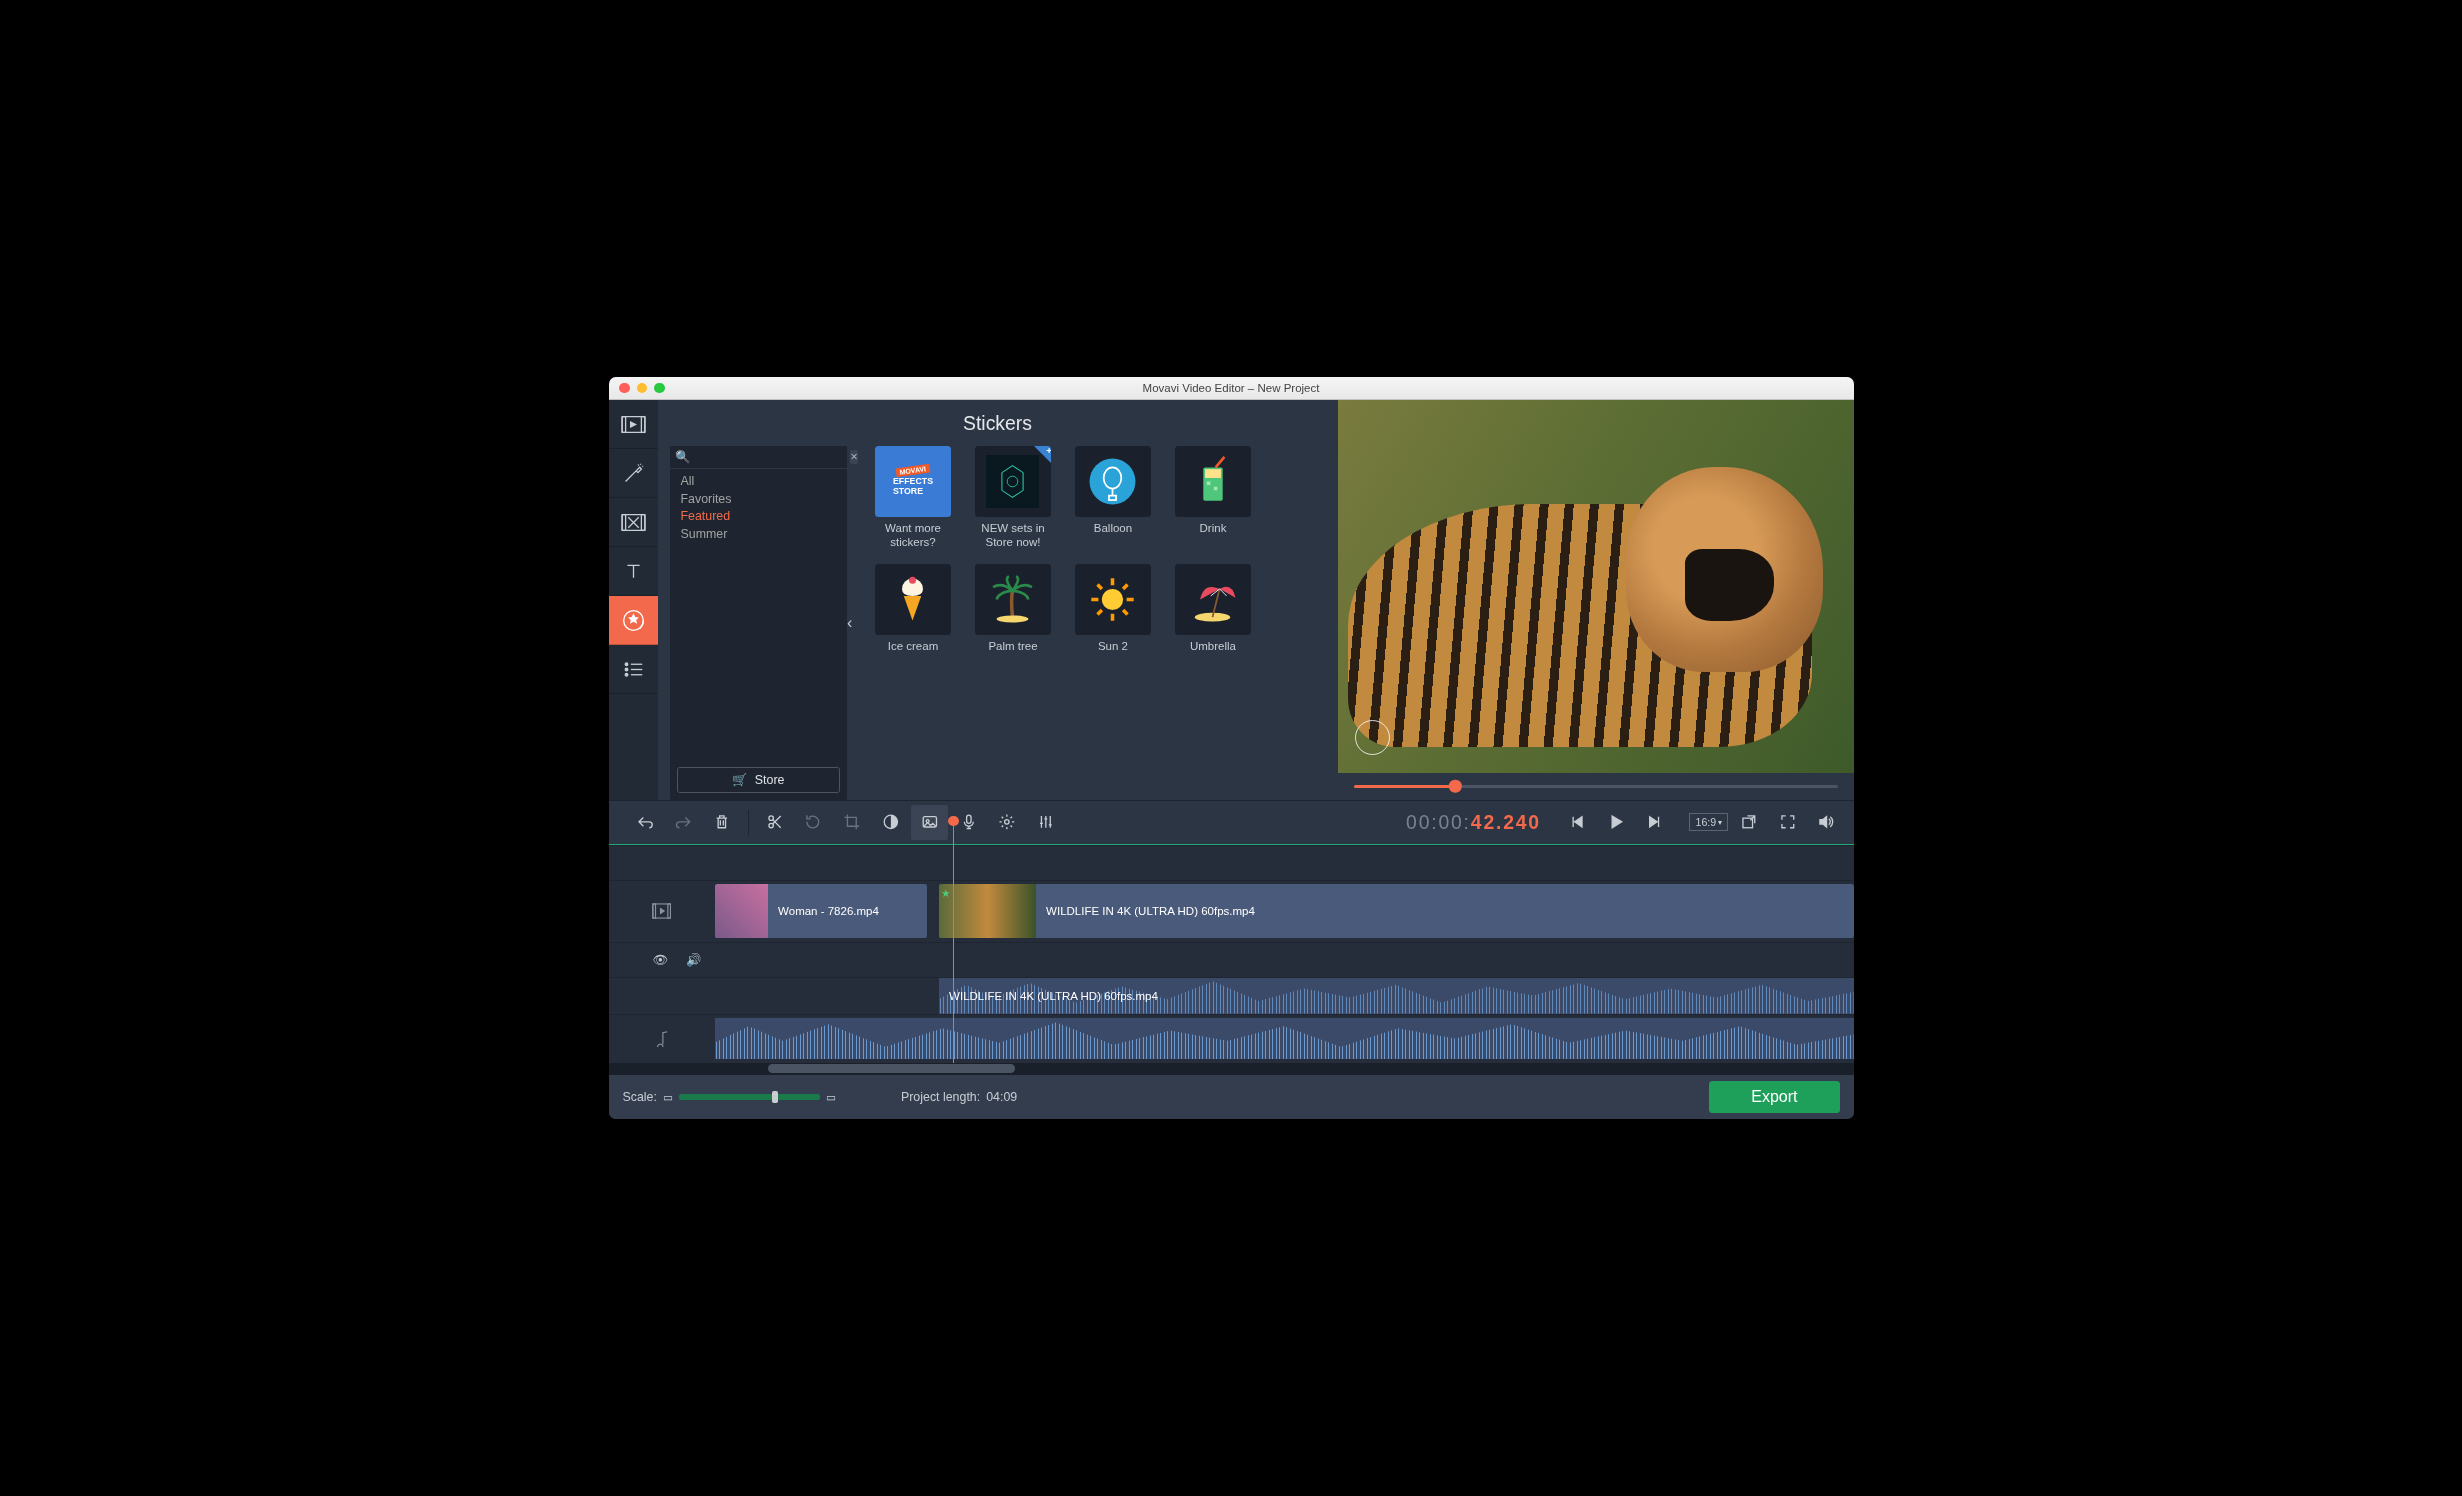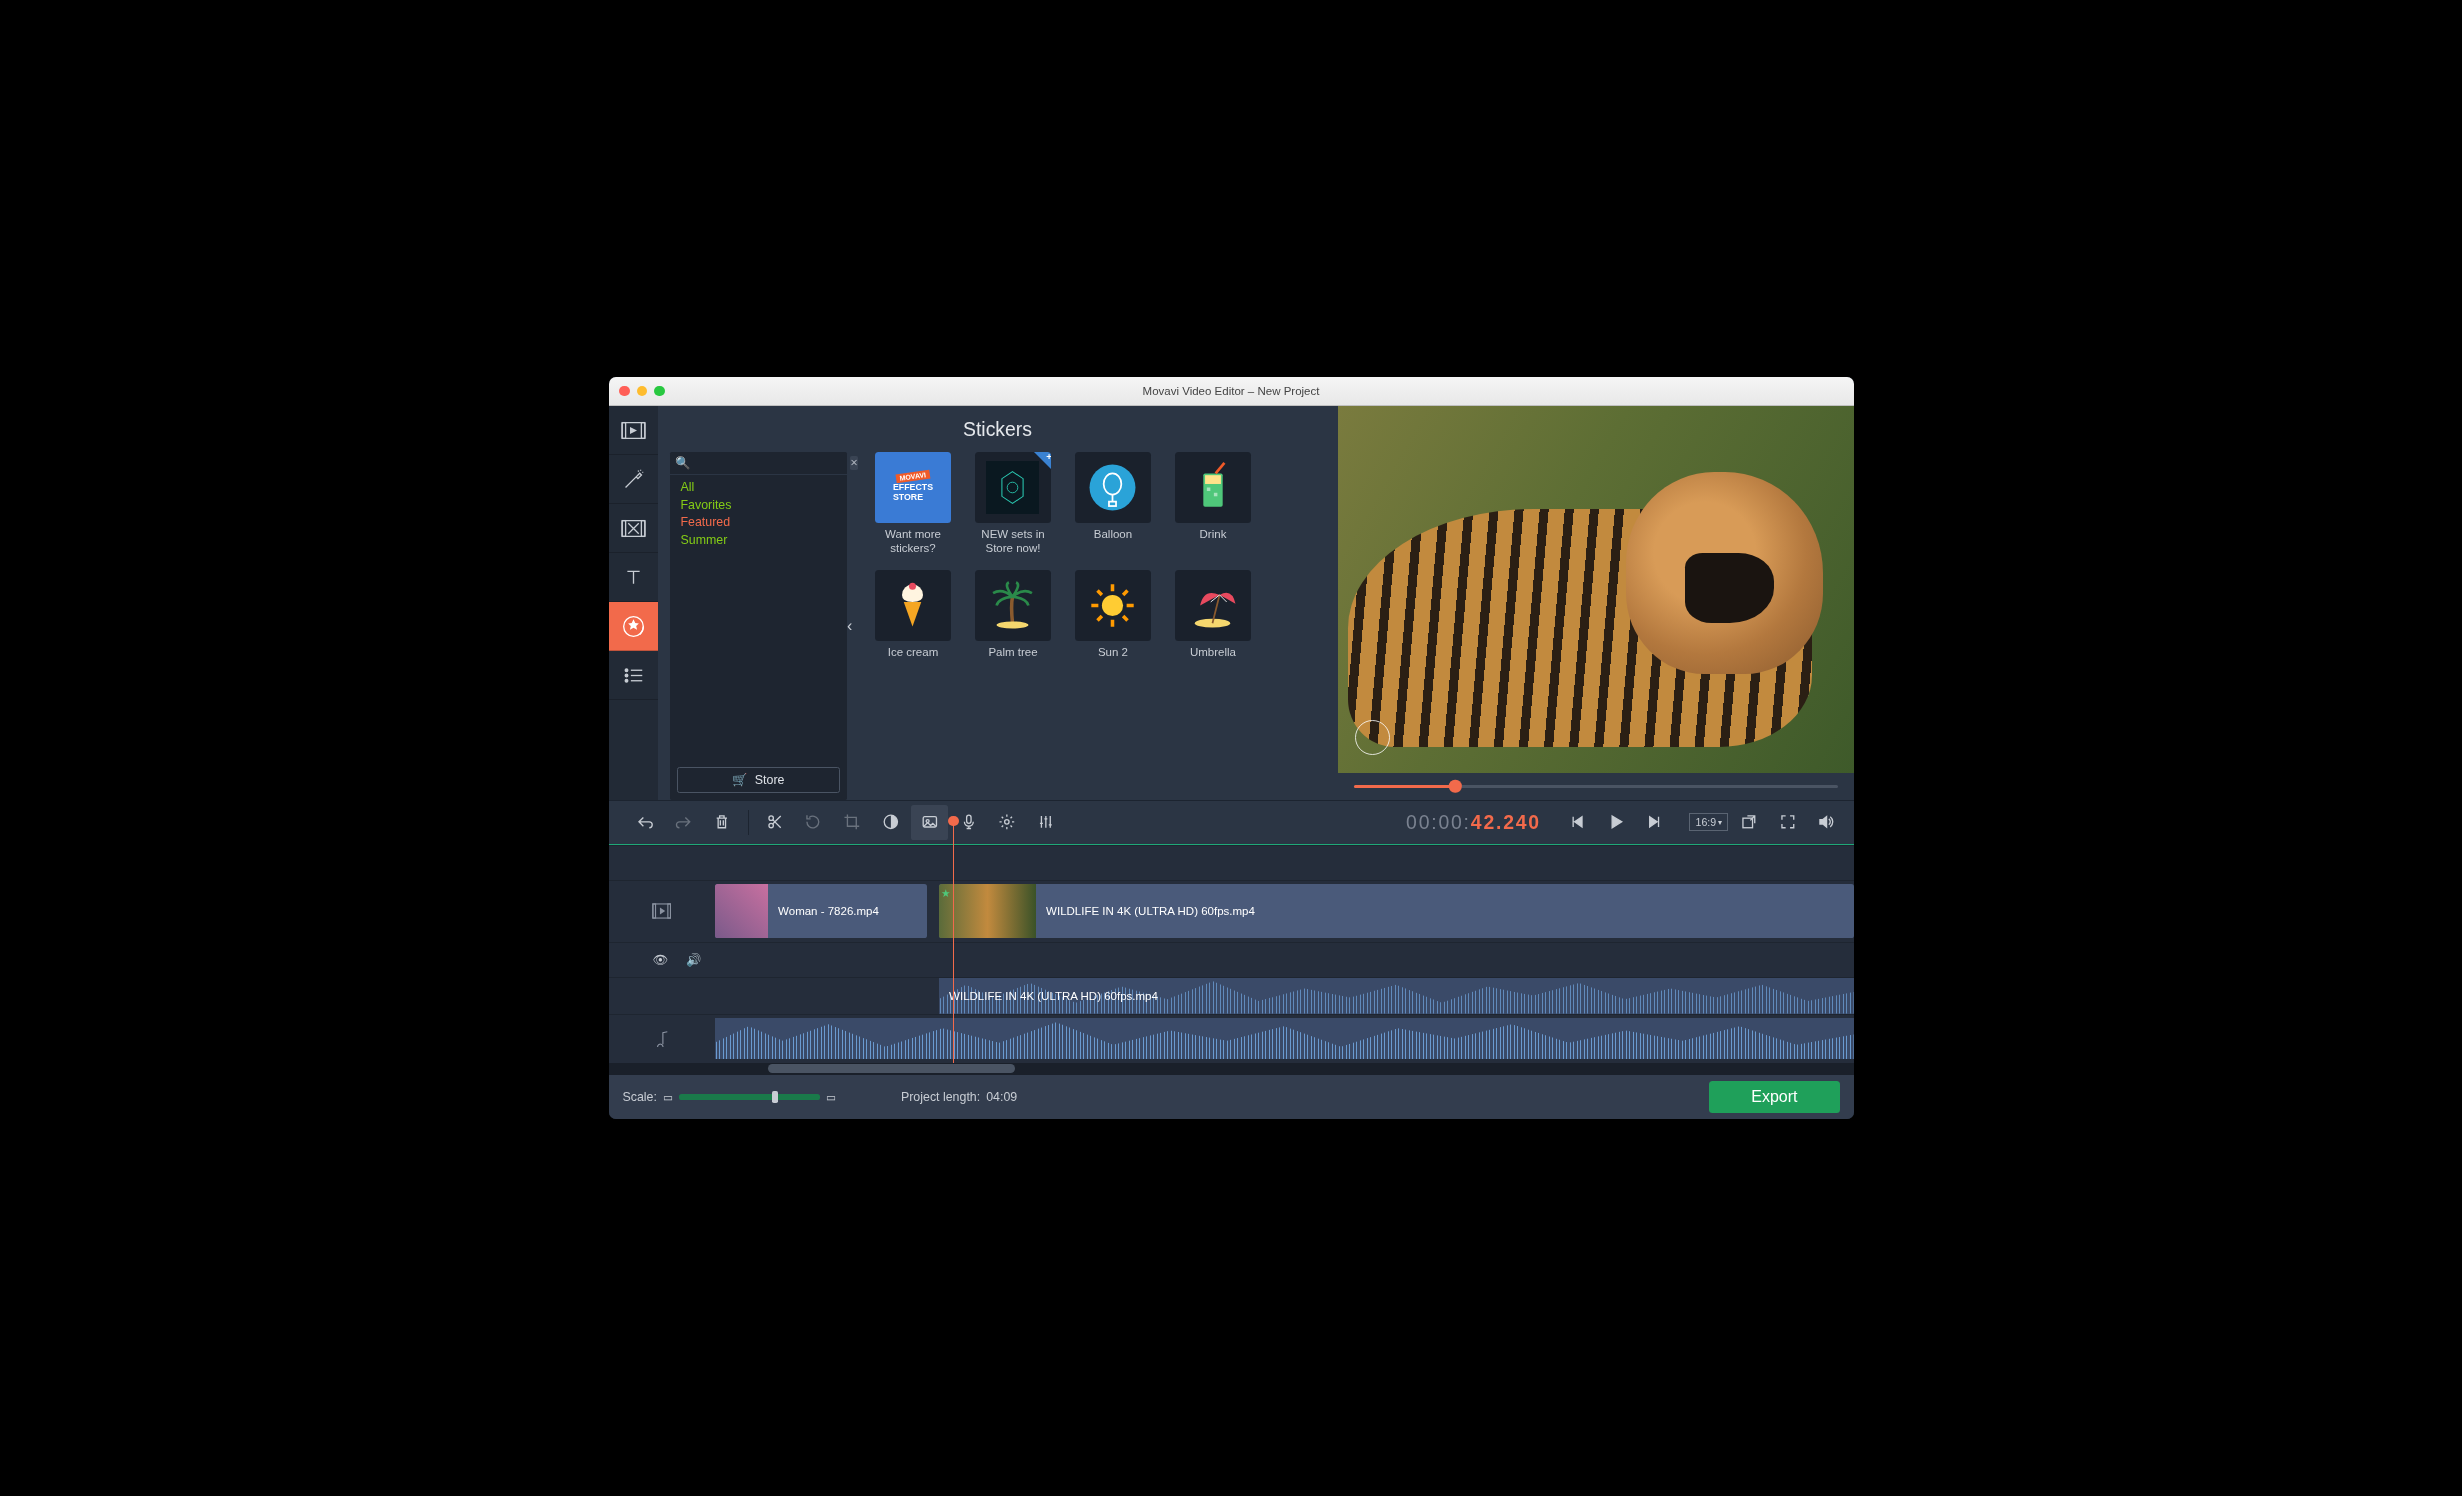--- a/index.html
+++ b/index.html
@@ -1,38 +1,38 @@
 <!DOCTYPE html>
 <html style="font-size:14px"><head>
 <meta charset="utf-8">
 <style>
 * { margin: 0; padding: 0; box-sizing: border-box; font-family: -apple-system, "Helvetica Neue", Arial, sans-serif; }
 body { background: #000; width: 2462px; height: 1496px; display: flex; align-items: center; justify-content: center; }
 .window { width: 1245px; height: 742px; background: #2b3544; border-radius: 7px; overflow: hidden; display: flex; flex-direction: column; box-shadow: 0 26.5px 53px rgba(0,0,0,0.5); }
-.titlebar { height: 29px; background: linear-gradient(#f5f5f5,#e8e8e8); display: flex; align-items: center; position: relative; border-bottom: 0.9px solid #c0c0c0;}
+.titlebar { height: 23px; background: linear-gradient(#f5f5f5,#e8e8e8); display: flex; align-items: center; position: relative; border-bottom: 0.9px solid #c0c0c0;}
 .traffic { display: flex; gap: 7px; padding-left: 10.6px;}
 .traffic span { width: 10.6px; height: 10.6px; border-radius: 50%; display:block;}
 .tl-red{background:#ff5f57;} .tl-yel{background:#febc2e;} .tl-grn{background:#28c840;}
 .title { position:absolute; left:0; right:0; text-align:center; font-size:11.5px; color:#444;}
 .main { flex:1; display:flex; background:#2b3544; min-height: 0;}
 .sidebar-tools { width: 49px; background:#222a36; display:flex; flex-direction:column; }
 .tool { width:49px; height:49px; display:flex; align-items:center; justify-content:center; cursor:pointer; border-bottom: 0.9px solid rgba(0,0,0,0.2);}
 .tool svg { stroke:#c8cdd4; fill:none; stroke-width:1.5; }
 .tool.active { background:#f26a4b; }
 .tool.active svg { stroke:#fff; }
 .browser { width: 680px; display:flex; flex-direction: column; background:#2b3544; position:relative;}
 .browser-head { text-align:center; color:#e5e8ec; font-size:19.4px; padding: 12.4px 0 10.6px 0; font-weight:400;}
 .browser-body { display:flex; flex:1; min-height: 0;}
 .catpanel { width:177px; background:#1e2530; margin-left:12.4px; border-radius:1.8px; display:flex; flex-direction:column;}
 .search { display:flex; align-items:center; padding: 3.5px 5.3px; border-bottom:0.9px solid #2b3544;}
 .search input { flex:1; background:transparent; border:none; color:#9aa3b0; font-size:11.5px; outline:none;}
 .search .sicon { color:#7a8290; margin-right:5.3px; font-size:12.4px;}
 .search .clr { color:#aeb4bd; background:#3a4454; width:14px; height:14px; display:flex; align-items:center; justify-content:center; font-size:9.7px; border-radius:1.8px; cursor:pointer;}
 .catlist { flex:1; padding: 3.5px 0;}
-.catitem { padding: 1.8px 10.6px; font-size:12.4px; color:#84cc16; cursor:pointer;}
+.catitem { padding: 1.8px 10.6px; font-size:12.4px; color:#a3a3a3; cursor:pointer;}
 .catitem.selected { color:#f26a4b; }
 .storebtn { margin: 7px; padding: 4.4px 0; text-align:center; color:#dfe3e8; font-size:12.4px; border:0.9px solid #4a5463; border-radius:2.6px; cursor:pointer; display:flex; align-items:center; justify-content:center; gap:7px;}
 .collapse-handle { width: 16px; position:relative; display:flex; align-items:center;}
 .collapse-handle span { color:#c8cdd4; font-size: 16px;}
 .grid { flex:1; padding: 0 10.6px 7px 10.6px; display:flex; flex-wrap:wrap; gap: 14px 21px; align-content:flex-start;}
 .card { width: 79px; display:flex; flex-direction:column; align-items:center; gap:5.3px;}
 .thumb { width:76px; height:71px; background:#1a212c; border-radius:3.5px; display:flex; align-items:center; justify-content:center; position:relative; overflow:hidden;}
 .card .label { color:#c8cdd4; font-size:11.5px; text-align:center; line-height:1.2; min-height: 2.4em;}
 .badge-corner { position:absolute; top:0; right:0; width:0; height:0; border-top: 17.7px solid #3a82d2; border-left: 17.7px solid transparent;}
 .badge-corner::after{ content:"+"; position:absolute; top:-17.7px; right:-0.9px; color:white; font-size:9.7px; font-weight:bold;}

